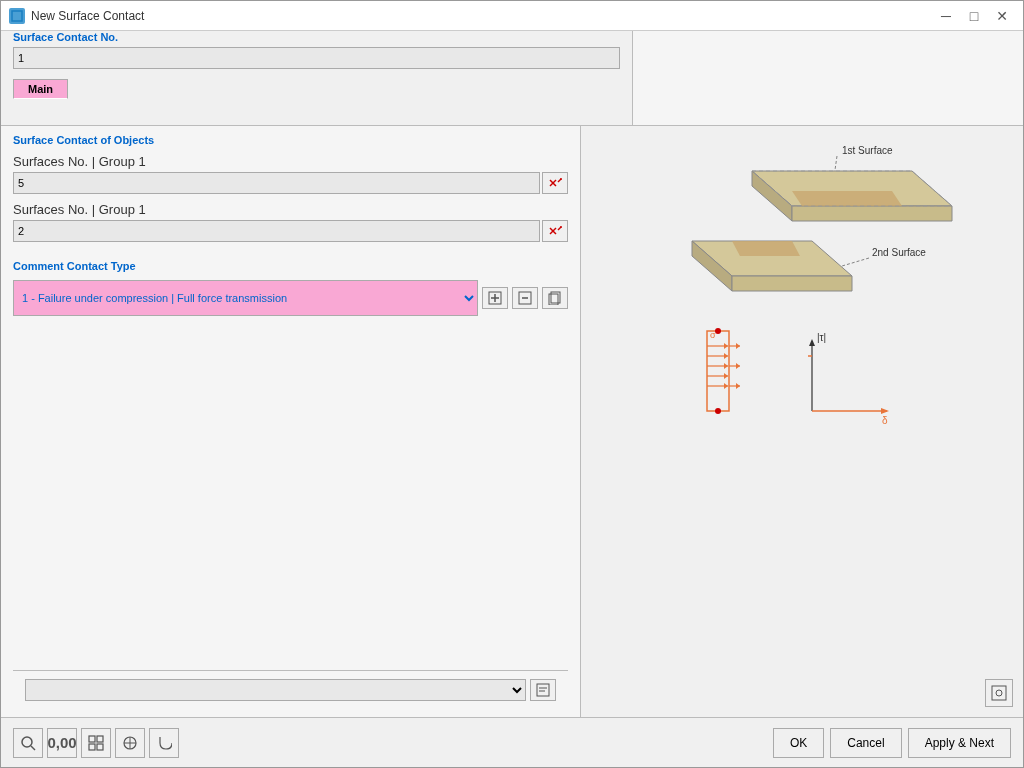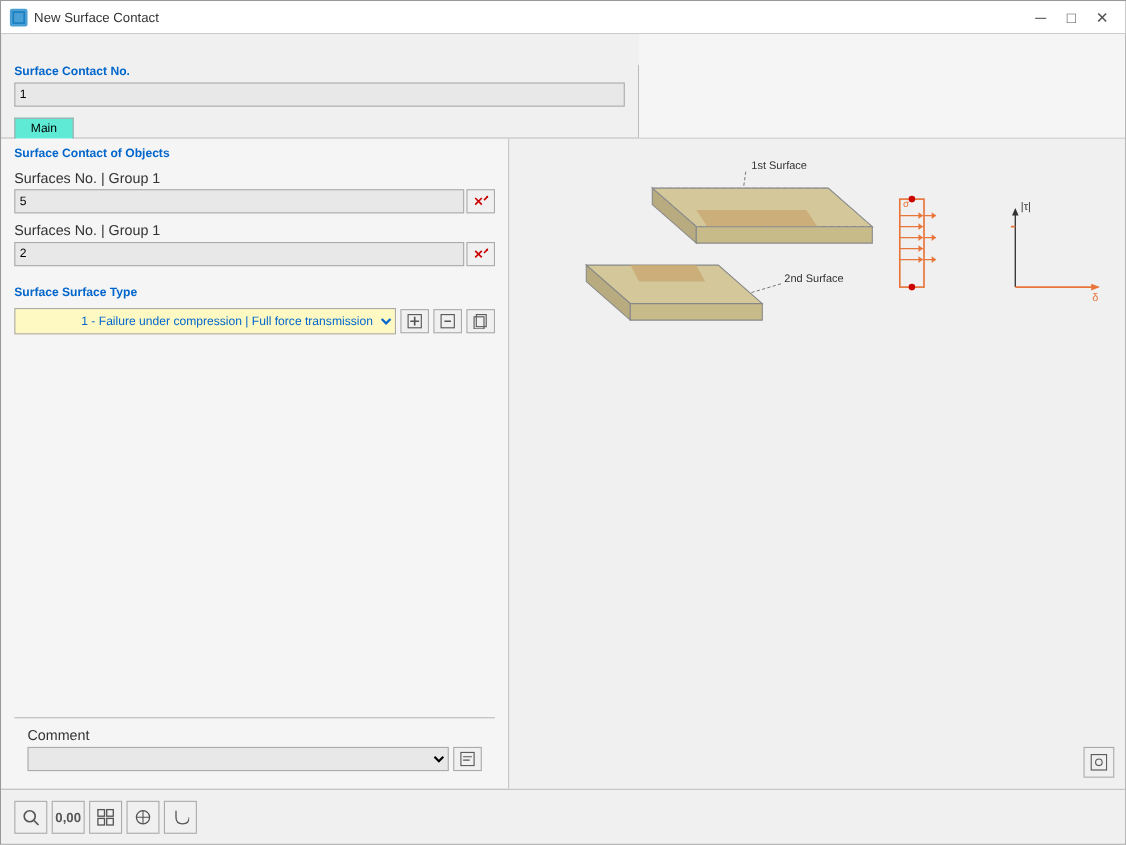--- a/index.html
+++ b/index.html
@@ -71,24 +71,23 @@
       overflow: hidden;
     }
     .top-section {
       display: flex;
       flex-direction: row;
       height: 95px;
       flex-shrink: 0;
       border-bottom: 1px solid #bbb;
     }
     .contact-no-panel {
-      width: 580px;
+      width: 632px;
       padding: 0 12px;
       border-right: 1px solid #bbb;
-      margin-top: 28px;
     }
     .contact-no-label {
       font-size: 11px;
       color: #0066cc;
       margin-bottom: 4px;
       font-weight: 600;
     }
     .contact-no-input {
       width: 100%;
       height: 22px;
@@ -103,23 +102,23 @@
     }
     .tab {
       padding: 3px 14px;
       border: 1px solid #aaa;
       border-bottom: none;
       background: #f0f0f0;
       cursor: pointer;
       font-size: 11px;
     }
     .tab.active {
-      background: #5eead4;
+      background: #f9a8d4;
       border-bottom: 1px solid white;
-      font-weight: normal;
+      font-weight: bold;
     }
     .preview-panel {
       flex: 1;
       background: #f5f5f5;
     }
     .main-split {
       display: flex;
       flex: 1;
       overflow: hidden;
     }
@@ -169,27 +168,26 @@
     .contact-type-section {
       margin-top: 10px;
     }
     .dropdown-row {
       display: flex;
       align-items: center;
       gap: 2px;
     }
     .type-select {
       flex: 1;
-      height: 24px;
-      background: #fef9c3;
+      height: 36px;
+      background: #f9a8d4;
       border: 1px solid #aaa;
       padding: 2px 4px;
       font-size: 11px;
       color: #0066cc;
-      text-align: right;
     }
     .spacer { flex: 1; }
     .comment-section {
       padding: 8px 12px;
       border-top: 1px solid #bbb;
       flex-shrink: 0;
     }
     .comment-row {
       display: flex;
       align-items: center;
@@ -209,21 +207,21 @@
       flex-direction: column;
       align-items: center;
       justify-content: flex-start;
       background: #f0f0f0;
       padding: 10px;
       position: relative;
     }
     .diagram-area {
       width: 100%;
       display: flex;
-      flex-direction: row;
+      flex-direction: column;
       align-items: center;
     }
     .bottom-toolbar {
       height: 50px;
       background: #f0f0f0;
       border-top: 1px solid #bbb;
       display: flex;
       align-items: center;
       padding: 0 12px;
       flex-shrink: 0;
@@ -324,21 +322,21 @@
             <svg width="14" height="14" viewBox="0 0 14 14">
               <line x1="2" y1="4" x2="8" y2="10" stroke="#cc0000" stroke-width="1.5"></line>
               <line x1="8" y1="4" x2="2" y2="10" stroke="#cc0000" stroke-width="1.5"></line>
               <line x1="10" y1="6" x2="13" y2="3" stroke="#cc0000" stroke-width="1.5"></line>
               <circle cx="13" cy="3" r="1" fill="#cc0000"></circle>
             </svg>
           </button>
         </div>
 
         <div class="contact-type-section">
-          <div class="section-title">Surface Surface Type</div>
+          <div class="section-title">Comment Contact Type</div>
           <div class="dropdown-row">
             <select class="type-select"><option value="1 - Failure under compression | Full force transmission">1 - Failure under compression | Full force transmission</option><option value="2 - Failure under tension | Full force transmission">2 - Failure under tension | Full force transmission</option><option value="3 - Full force transmission">3 - Full force transmission</option></select>
             <button class="icon-btn">
               <svg width="14" height="14" viewBox="0 0 14 14">
                 <rect x="1" y="1" width="12" height="12" fill="none" stroke="#555" stroke-width="1"></rect>
                 <line x1="7" y1="3" x2="7" y2="11" stroke="#555" stroke-width="1.5"></line>
                 <line x1="3" y1="7" x2="11" y2="7" stroke="#555" stroke-width="1.5"></line>
               </svg>
             </button>
             <button class="icon-btn">
@@ -352,21 +350,20 @@
                 <rect x="3" y="1" width="9" height="11" fill="none" stroke="#555" stroke-width="1"></rect>
                 <rect x="1" y="3" width="9" height="11" fill="none" stroke="#555" stroke-width="1"></rect>
               </svg>
             </button>
           </div>
         </div>
 
         <div class="spacer"></div>
 
         <div class="comment-section">
-          <div class="field-label">Comment</div>
           <div class="comment-row">
             <select class="comment-select">
               <option value=""></option>
             </select>
             <button class="icon-btn">
               <svg width="14" height="14" viewBox="0 0 14 14">
                 <rect x="1" y="1" width="12" height="12" fill="none" stroke="#555" stroke-width="1"></rect>
                 <line x1="3" y1="5" x2="11" y2="5" stroke="#555" stroke-width="1"></line>
                 <line x1="3" y1="8" x2="9" y2="8" stroke="#555" stroke-width="1"></line>
               </svg>
@@ -454,21 +451,21 @@
     </div>
 
     <div class="bottom-toolbar">
       <div class="toolbar-icons">
         <button class="toolbar-icon-btn">
           <svg width="16" height="16" viewBox="0 0 16 16">
             <circle cx="7" cy="7" r="5" fill="none" stroke="#555" stroke-width="1.5"></circle>
             <line x1="11" y1="11" x2="15" y2="15" stroke="#555" stroke-width="1.5"></line>
           </svg>
         </button>
-        <button class="toolbar-icon-btn" style="font-size:12px; font-weight:bold; color:#555;">0,00</button>
+        <button class="toolbar-icon-btn" style="font-size:15px; font-weight:bold; color:#555;">0,00</button>
         <button class="toolbar-icon-btn">
           <svg width="16" height="16" viewBox="0 0 16 16">
             <rect x="1" y="1" width="6" height="6" fill="none" stroke="#555" stroke-width="1.2"></rect>
             <rect x="9" y="1" width="6" height="6" fill="none" stroke="#555" stroke-width="1.2"></rect>
             <rect x="1" y="9" width="6" height="6" fill="none" stroke="#555" stroke-width="1.2"></rect>
             <rect x="9" y="9" width="6" height="6" fill="none" stroke="#555" stroke-width="1.2"></rect>
           </svg>
         </button>
         <button class="toolbar-icon-btn">
           <svg width="16" height="16" viewBox="0 0 16 16">
@@ -476,15 +473,20 @@
             <line x1="2" y1="8" x2="14" y2="8" stroke="#555" stroke-width="1"></line>
             <line x1="8" y1="2" x2="8" y2="14" stroke="#555" stroke-width="1"></line>
           </svg>
         </button>
         <button class="toolbar-icon-btn">
           <svg width="16" height="16" viewBox="0 0 16 16">
             <path d="M4,2 L4,8 M4,8 Q4,14 10,14 Q16,14 16,8" fill="none" stroke="#555" stroke-width="1.2"></path>
           </svg>
         </button>
       </div>
+      <div class="bottom-buttons">
+        <button class="btn">OK</button>
+        <button class="btn">Cancel</button>
+        <button class="btn primary">Apply &amp; Next</button>
+      </div>
     </div>
   </div>
 </div>
 
 </body></html>

